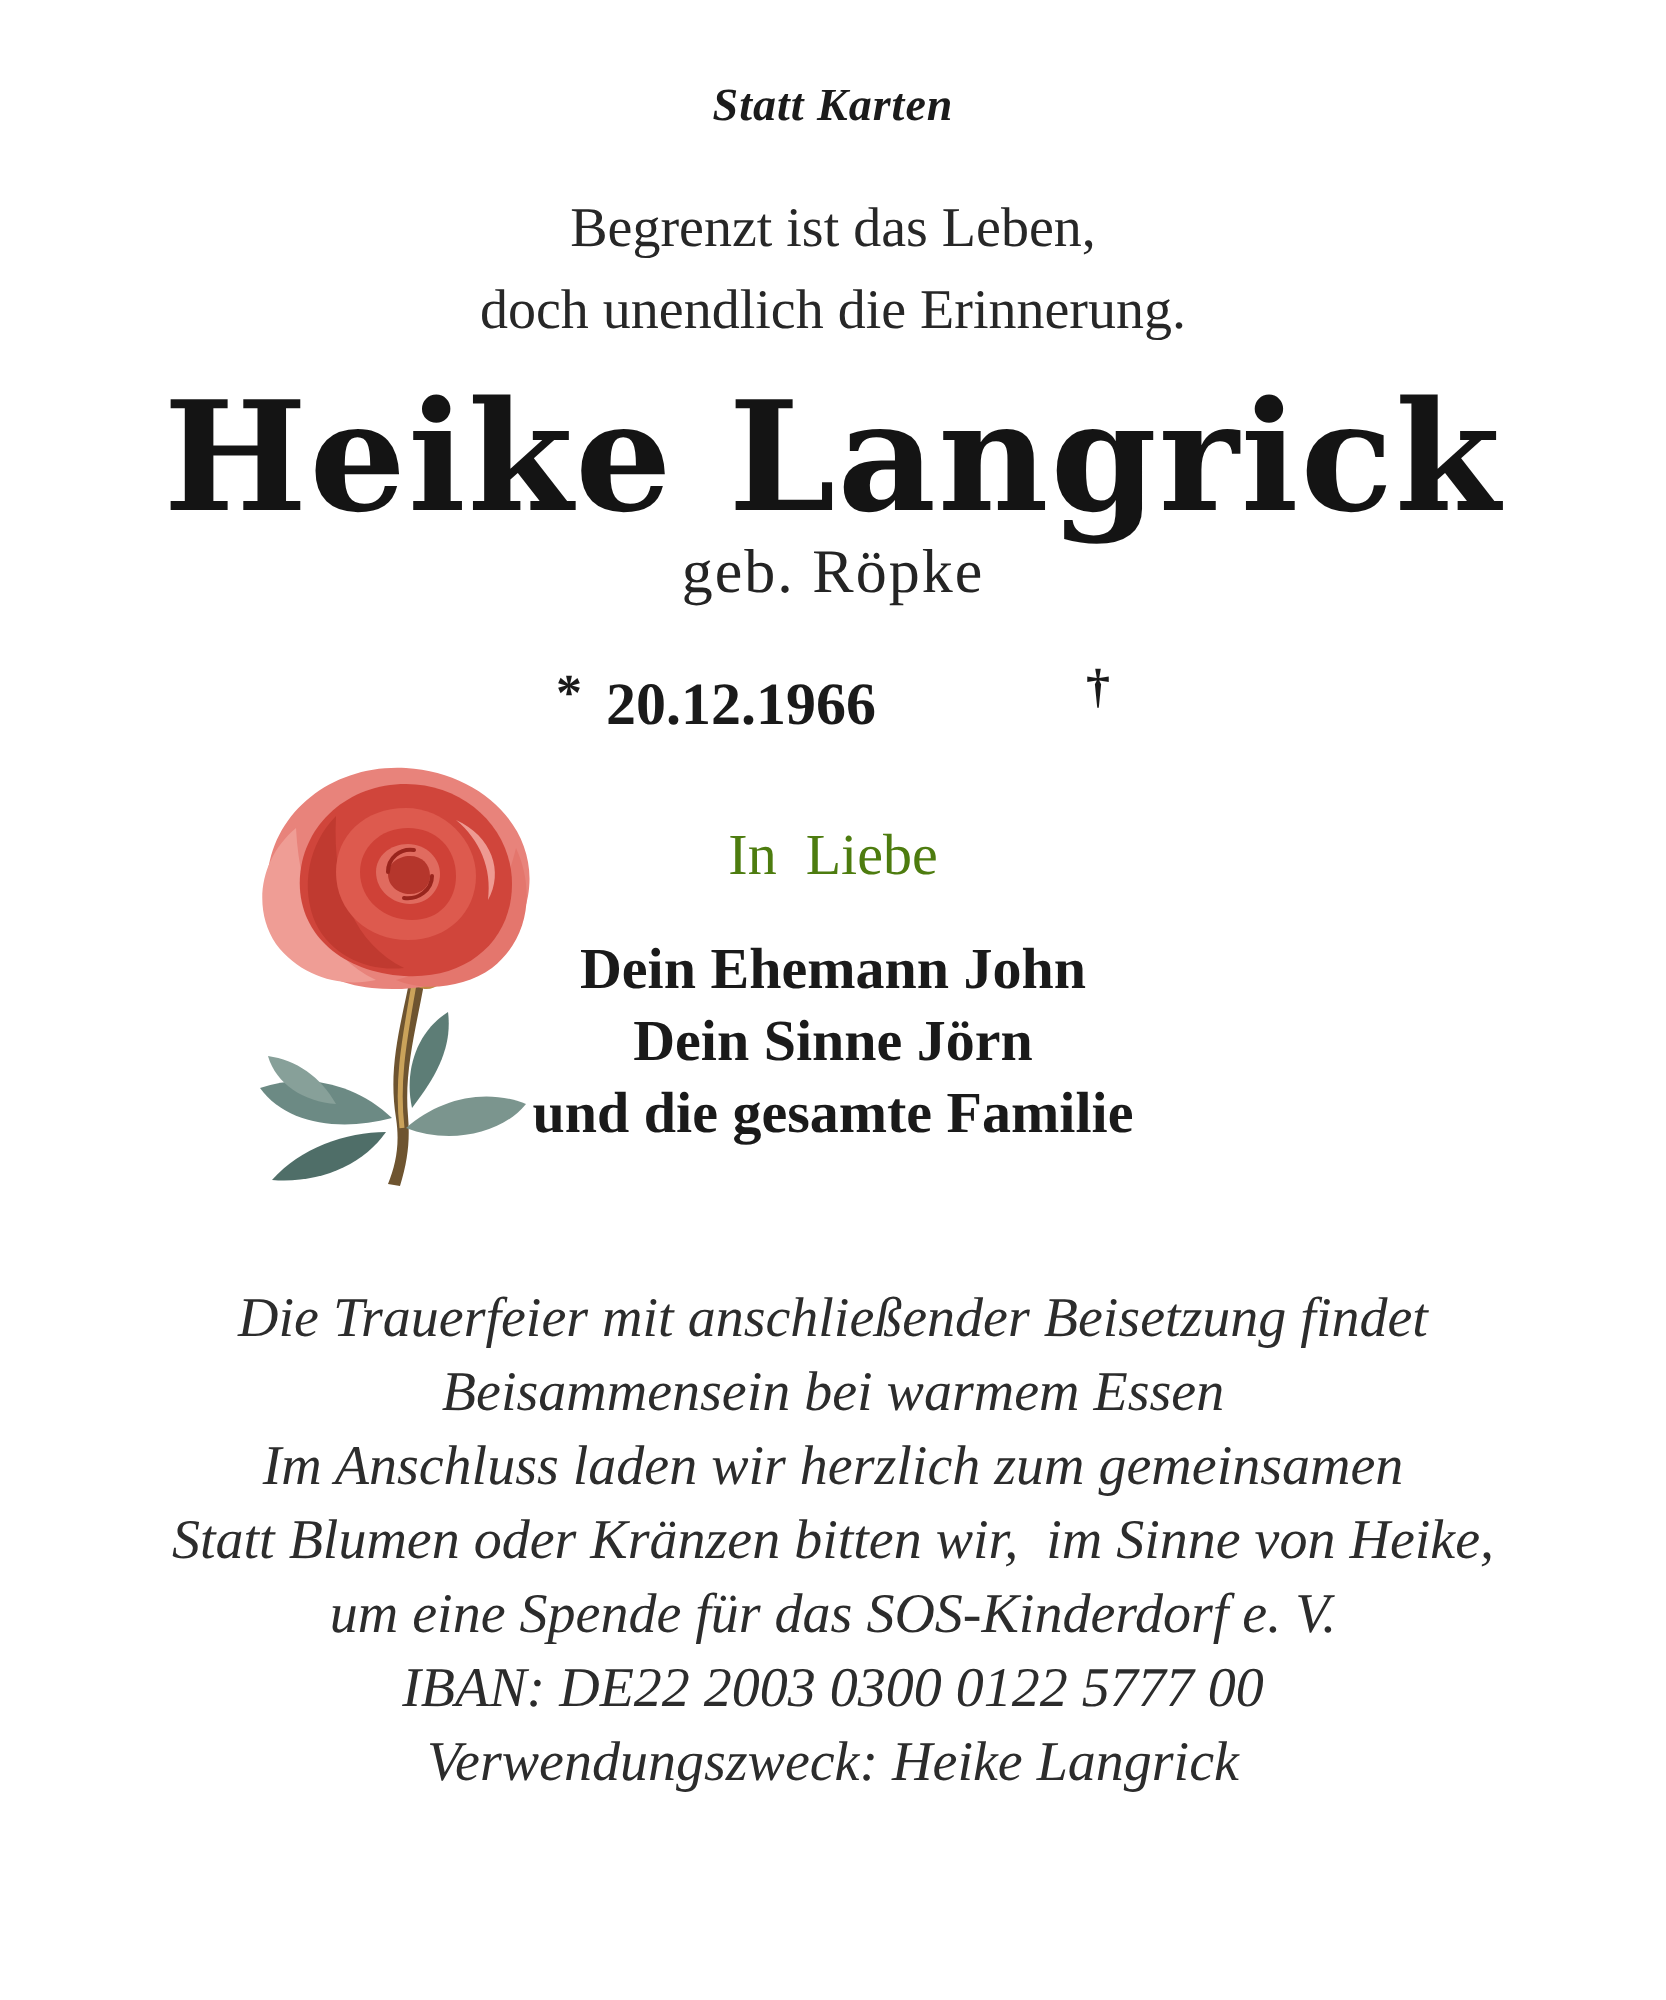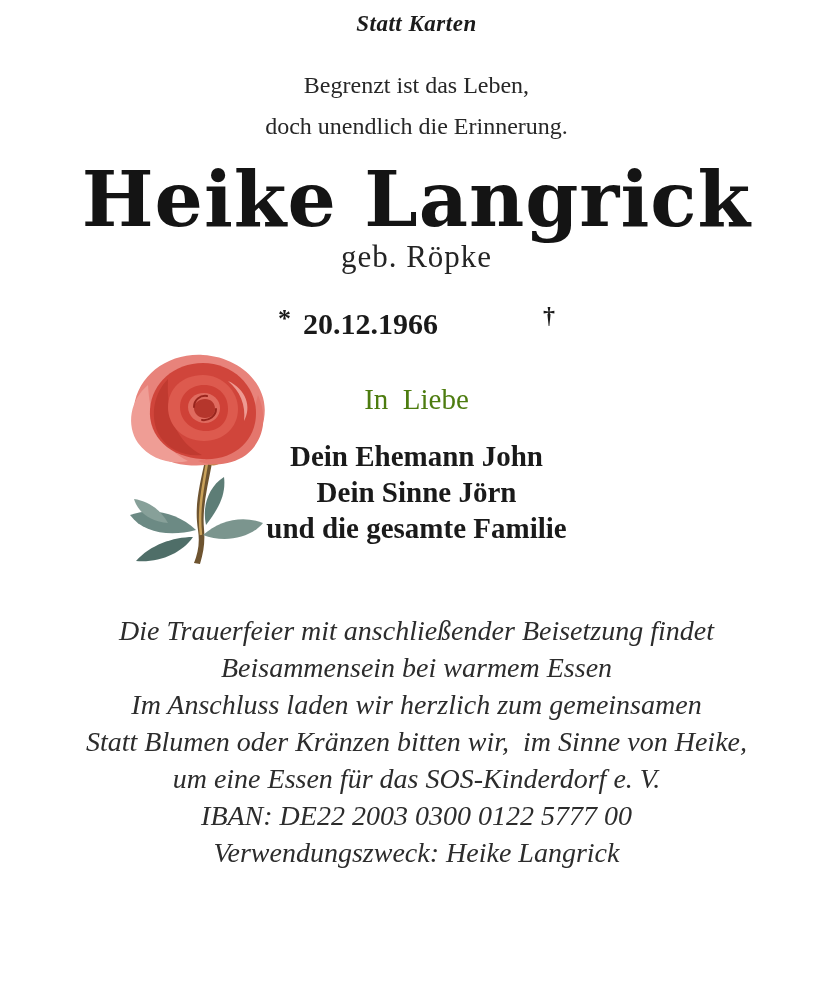--- a/index.html
+++ b/index.html
@@ -8,30 +8,30 @@
     width: 833px;
     height: 1000px;
     background: #ffffff;
     margin: 0 auto;
     overflow: hidden;
     font-family: "Liberation Serif", "DejaVu Serif", serif;
     color: #1d1d1d;
     text-align: center;
   }
   .header-note {
-    padding-top: 11px;
+    padding-top: 40px;
     font-size: 23px;
     font-weight: 700;
     font-style: italic;
     letter-spacing: 0.5px;
     color: #1b1b1b;
   }
   .epigraph {
     margin-top: 28px;
-    font-size: 24px;
+    font-size: 28px;
     line-height: 41px;
     color: #272727;
   }
   .deceased-name {
     margin-top: 10px;
     font-family: "DejaVu Serif", "Liberation Serif", serif;
     font-size: 76px;
     line-height: 86px;
     font-weight: 700;
     letter-spacing: 1px;
@@ -159,18 +159,18 @@
         <div>und die gesamte Familie</div>
       </div>
     </div>
   </div>
 
   <div class="details">
     <div>Die Trauerfeier mit anschließender Beisetzung findet</div>
     <div>Beisammensein bei warmem Essen</div>
     <div>Im Anschluss laden wir herzlich zum gemeinsamen</div>
     <div>Statt Blumen oder Kränzen bitten wir,  im Sinne von Heike,</div>
-    <div>um eine Essen für das SOS-Kinderdorf e. V.</div>
+    <div>um eine Spende für das SOS-Kinderdorf e. V.</div>
     <div>IBAN: DE22 2003 0300 0122 5777 00</div>
     <div>Verwendungszweck: Heike Langrick</div>
   </div>
 
 </div>
 
 </body></html>

